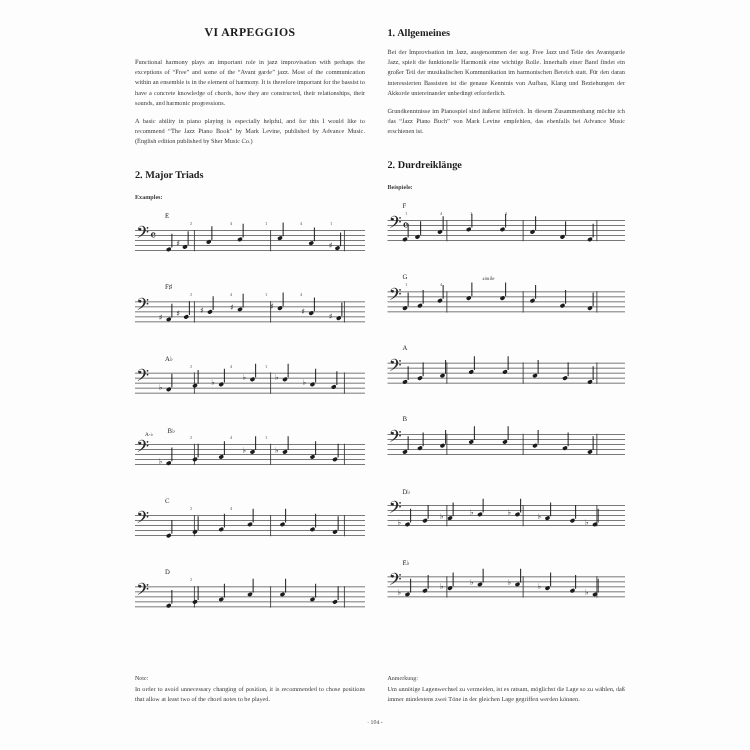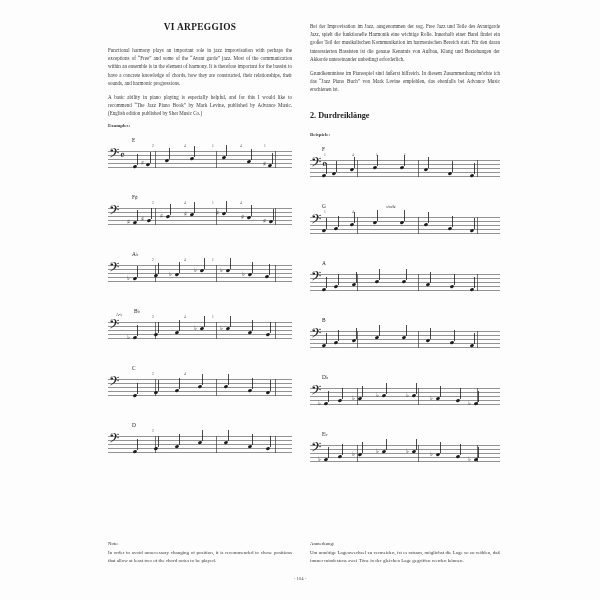--- a/index.html
+++ b/index.html
@@ -208,20 +208,21 @@
 
   <div class="cols">
 
     <div class="col left">
       <h1 class="chapter-title">VI ARPEGGIOS</h1>
 
 
       <p class="body">Functional harmony plays an important role in jazz improvisation with perhaps the exceptions of “Free” and some of the “Avant garde” jazz. Most of the communication within an ensemble is in the element of harmony. It is therefore important for the bassist to have a concrete knowledge of chords, how they are constructed, their relationships, their sounds, and harmonic progressions.</p>
       <p class="body">A basic ability in piano playing is especially helpful, and for this I would like to recommend “The Jazz Piano Book” by Mark Levine, published by Advance Music. (English edition published by Sher Music Co.)</p>
 
+      <h2 class="sec-head2">2. Major Triads</h2>
 
       <div class="examples-label">Examples:</div>
 
       <div class="systems">
 
         <div class="system">
           <div class="chordsym" style="left:24px; top:0px;">E</div>
           <div class="fingering" style="left:44px; top:7px;">2</div>
           <div class="fingering" style="left:76px; top:7px;">4</div>
           <div class="fingering" style="left:104px; top:7px;">1</div>
@@ -429,20 +430,21 @@
             <div class="note" style="left:158px; top:10.2px;"></div>
               <div class="stem" style="left:162px; top:0px;"></div>
           </div>
         </div>
 
       </div>
     </div>
 
     <div class="col right">
 
+      <h2 class="sec-head">1. Allgemeines</h2>
 
       <p class="body">Bei der Improvisation im Jazz, ausgenommen der sog. Free Jazz und Teile des Avantgarde Jazz, spielt die funktionelle Harmonik eine wichtige Rolle. Innerhalb einer Band findet ein großer Teil der musikalischen Kommunikation im harmonischen Bereich statt. Für den daran interessierten Bassisten ist die genaue Kenntnis von Aufbau, Klang und Beziehungen der Akkorde untereinander unbedingt erforderlich.</p>
       <p class="body">Grundkenntnisse im Pianospiel sind äußerst hilfreich. In diesem Zusammenhang möchte ich das “Jazz Piano Buch” von Mark Levine empfehlen, das ebenfalls bei Advance Music erschienen ist.</p>
 
       <h2 class="sec-head2">2. Durdreiklänge</h2>
 
       <div class="examples-label">Beispiele:</div>
 
       <div class="systems">
 

